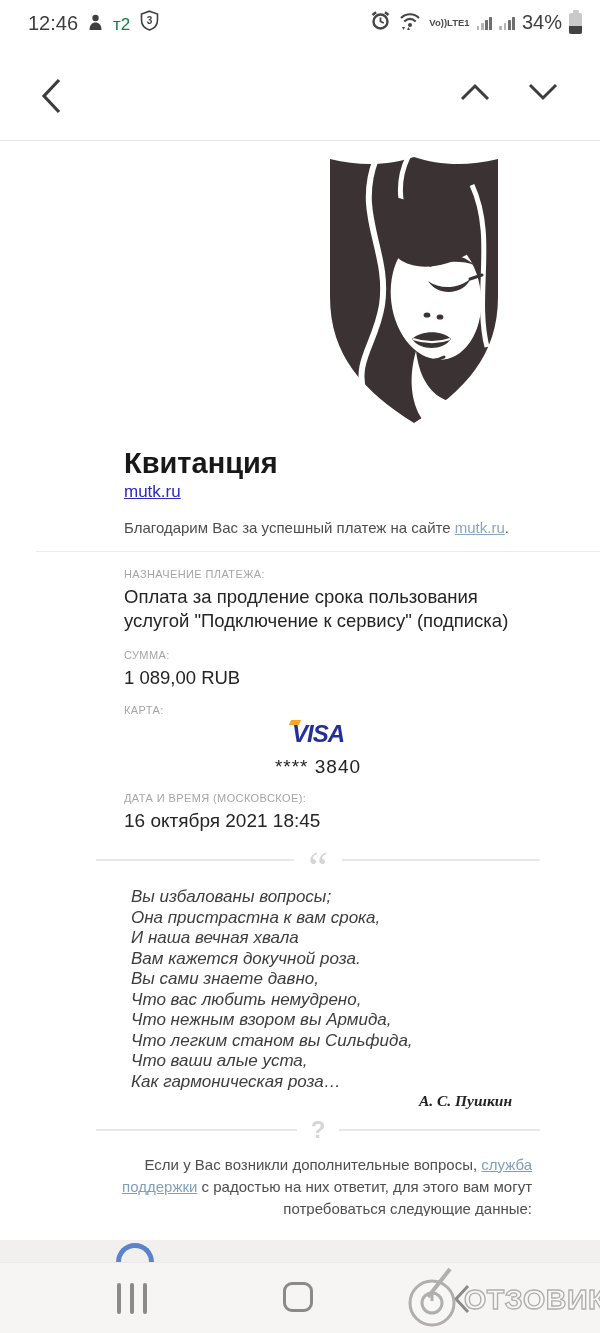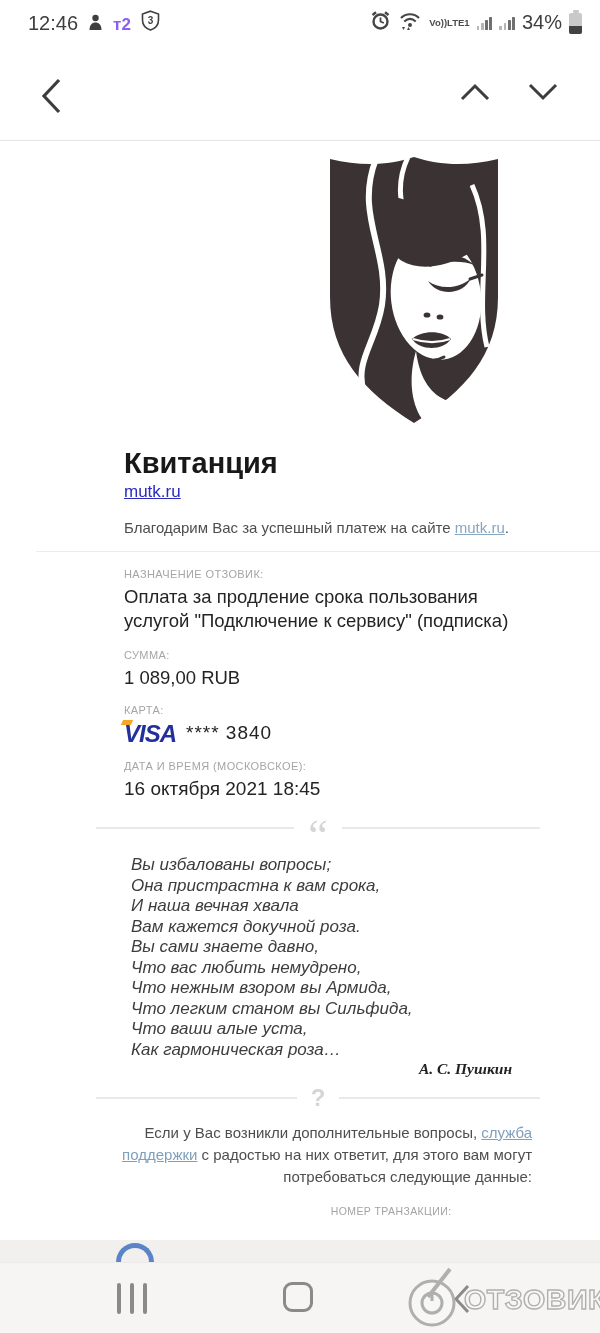--- a/index.html
+++ b/index.html
@@ -3,21 +3,21 @@
 <meta charset="utf-8">
 <style>
   html,body{margin:0;padding:0;}
   body{width:600px;height:1333px;font-family:"Liberation Sans",sans-serif;background:#fff;}
   .screen{position:relative;width:600px;height:1333px;overflow:hidden;background:#fff;}
 
   
   .status-bar{position:absolute;top:0;left:0;right:0;height:52px;background:#fff;}
   .sb-left{position:absolute;left:28px;top:10px;display:flex;align-items:flex-end;gap:10px;color:#3e3e3e;}
   .sb-time{font-size:20px;color:#3e3e3e;}
-  .sb-carrier{font-size:17px;font-weight:700;color:#8b5cf6;}
+  .sb-carrier{font-size:17px;font-weight:400;color:#15803d;}
   .sb-right{position:absolute;right:18px;top:10px;display:flex;align-items:center;gap:7px;color:#4a4a4a;}
   .volte{display:flex;flex-direction:row;line-height:9px;font-size:9.5px;color:#4c4c4c;font-weight:600;}
   .sb-batt-pct{font-size:20px;color:#3f3f3f;}
   .battery{position:relative;width:13px;height:21px;background:#c9c9c9;border-radius:2px;margin-top:2px;}
   .battery:before{content:"";position:absolute;top:-3px;left:3.5px;width:6px;height:3px;background:#c9c9c9;border-radius:1px;}
   .battery .charge{position:absolute;bottom:0;left:0;right:0;height:8px;background:#424242;border-radius:0 0 2px 2px;}
   .sigbars{display:flex;align-items:flex-end;gap:1.5px;height:14px;}
   .sigbars i{display:block;width:2.8px;border-radius:0.5px;}
 
   
@@ -31,21 +31,21 @@
   .logo{margin:14px 0 0 288px;width:180px;height:272px;}
   .content{padding:0 88px;}
   .rc-title{margin-top:20px;font-size:29px;font-weight:700;color:#181818;line-height:32px;}
   .rc-site{margin-top:3px;font-size:17px;}
   .rc-site a{color:#2b2bc0;text-decoration:underline;cursor:pointer;}
   .rc-thanks{margin-top:16px;font-size:15px;color:#4e4e4e;line-height:20px;}
   .rc-thanks .lnk{color:#86a6c2;text-decoration:underline;cursor:pointer;}
   .hr-full{margin:13px -88px 0;border-top:1px solid #ececec;height:0;}
   .f-label{margin-top:16px;font-size:11px;color:#a5a5a5;letter-spacing:.4px;}
   .f-value{margin-top:5px;font-size:18.5px;color:#242424;line-height:24px;}
-  .card-row{margin-top:6px;display:flex;align-items:flex-start;gap:10px;}
+  .card-row{margin-top:6px;display:flex;align-items:center;gap:10px;flex-direction:column;}
   .visa{position:relative;font-size:24px;font-weight:700;font-style:italic;color:#22309c;letter-spacing:-1px;line-height:24px;}
   .visa:before{content:"";position:absolute;left:-2px;top:-2px;width:10px;height:5px;background:#f5a623;transform:skewX(-25deg);}
   .card-num{font-size:19px;color:#242424;letter-spacing:1px;}
 
   .fancy-hr{margin:18px -28px 0;display:flex;align-items:center;}
   .fancy-hr .ln{flex:1;border-top:2px solid #e9e9e9;height:0;}
   .fancy-hr .glyph{padding:0 14px;color:#d6d6d6;}
   .glyph-quote{font-family:"Liberation Serif",serif;font-size:44px;line-height:18px;position:relative;top:8px;}
   .glyph-q{font-size:24px;font-weight:700;line-height:20px;}
 
@@ -183,21 +183,21 @@
       <div class="rc-title">Квитанция</div>
       <div class="rc-site">
         <a>mutk.ru</a>
       </div>
       <div class="rc-thanks">
         <span>Благодарим Вас за успешный платеж на сайте </span><span class="lnk">mutk.ru</span><span>.</span>
       </div>
 
       <div class="hr-full"></div>
 
-      <div class="f-label">НАЗНАЧЕНИЕ ОТЗОВИК:</div>
+      <div class="f-label">НАЗНАЧЕНИЕ ПЛАТЕЖА:</div>
       <div class="f-value">Оплата за продление срока пользования услугой "Подключение к сервису" (подписка)</div>
 
       <div class="f-label">СУММА:</div>
       <div class="f-value">1 089,00 RUB</div>
 
       <div class="f-label" style="margin-top:14px">КАРТА:</div>
       <div class="card-row">
         <span class="visa">VISA</span>
         <span class="card-num">**** 3840</span>
       </div>

